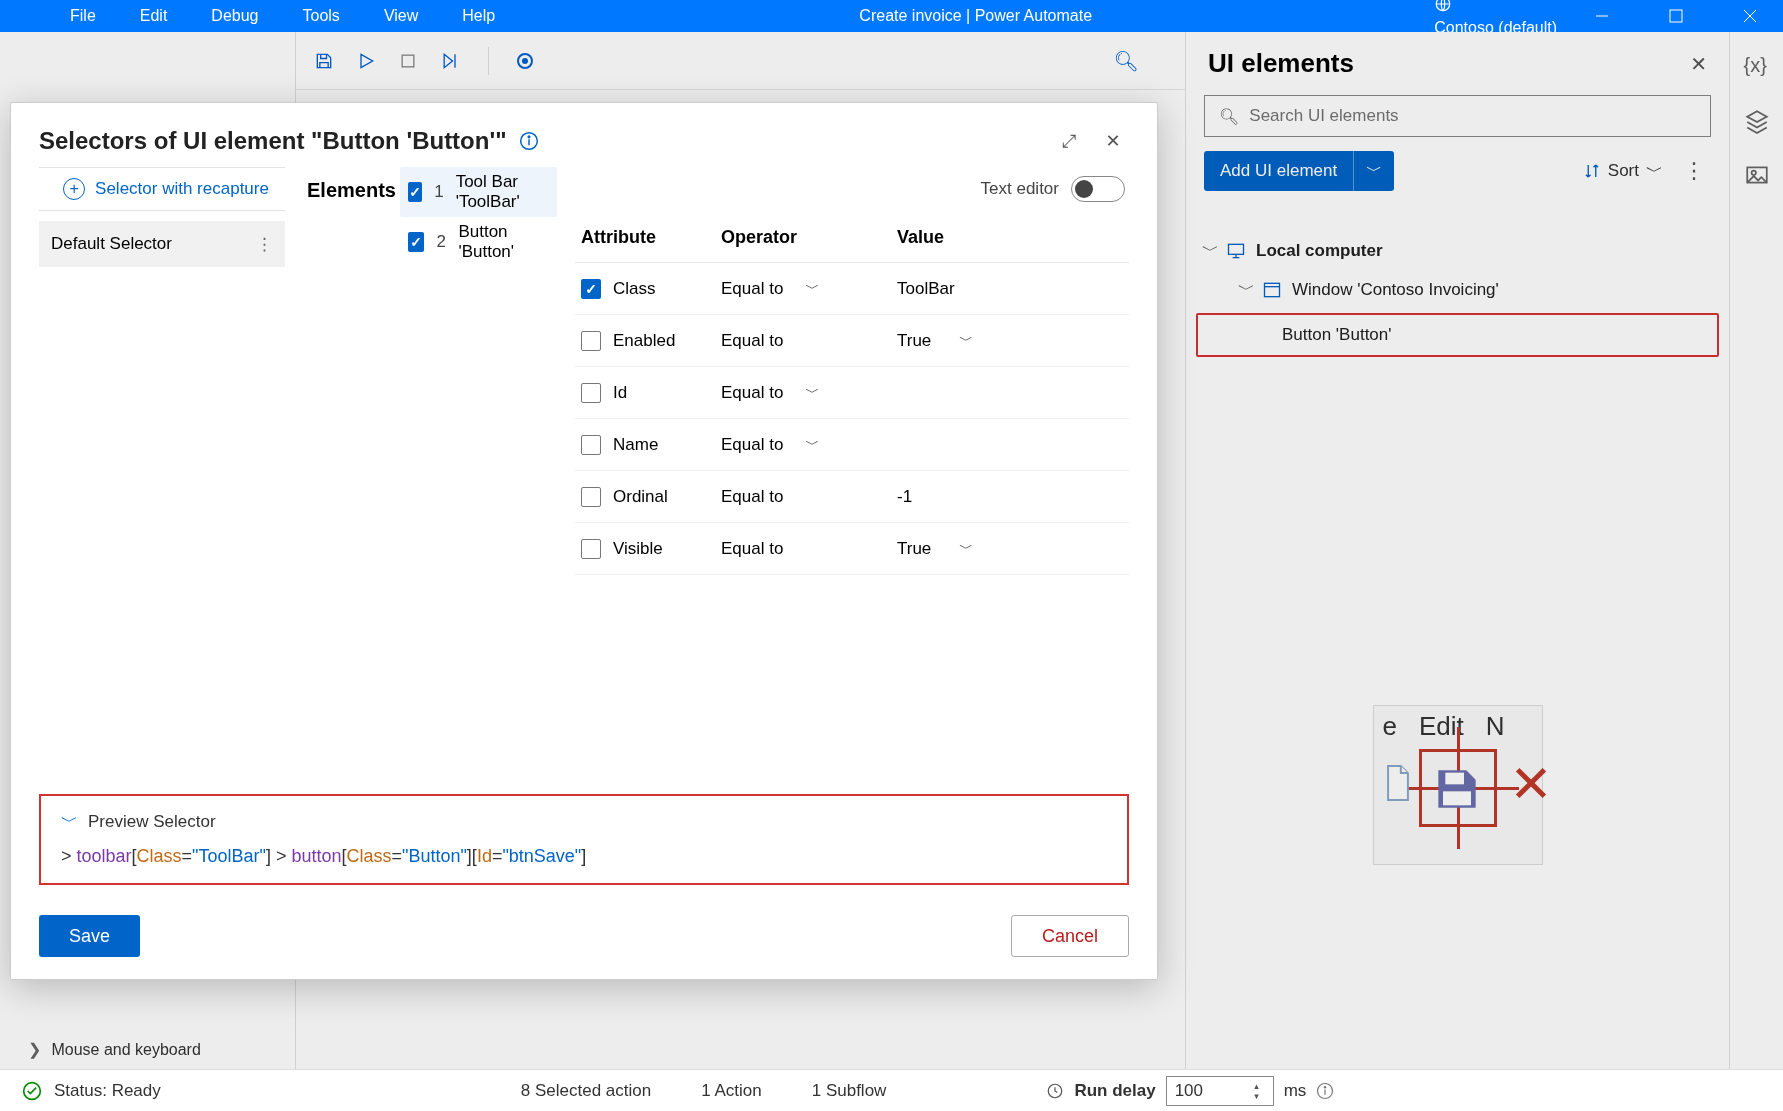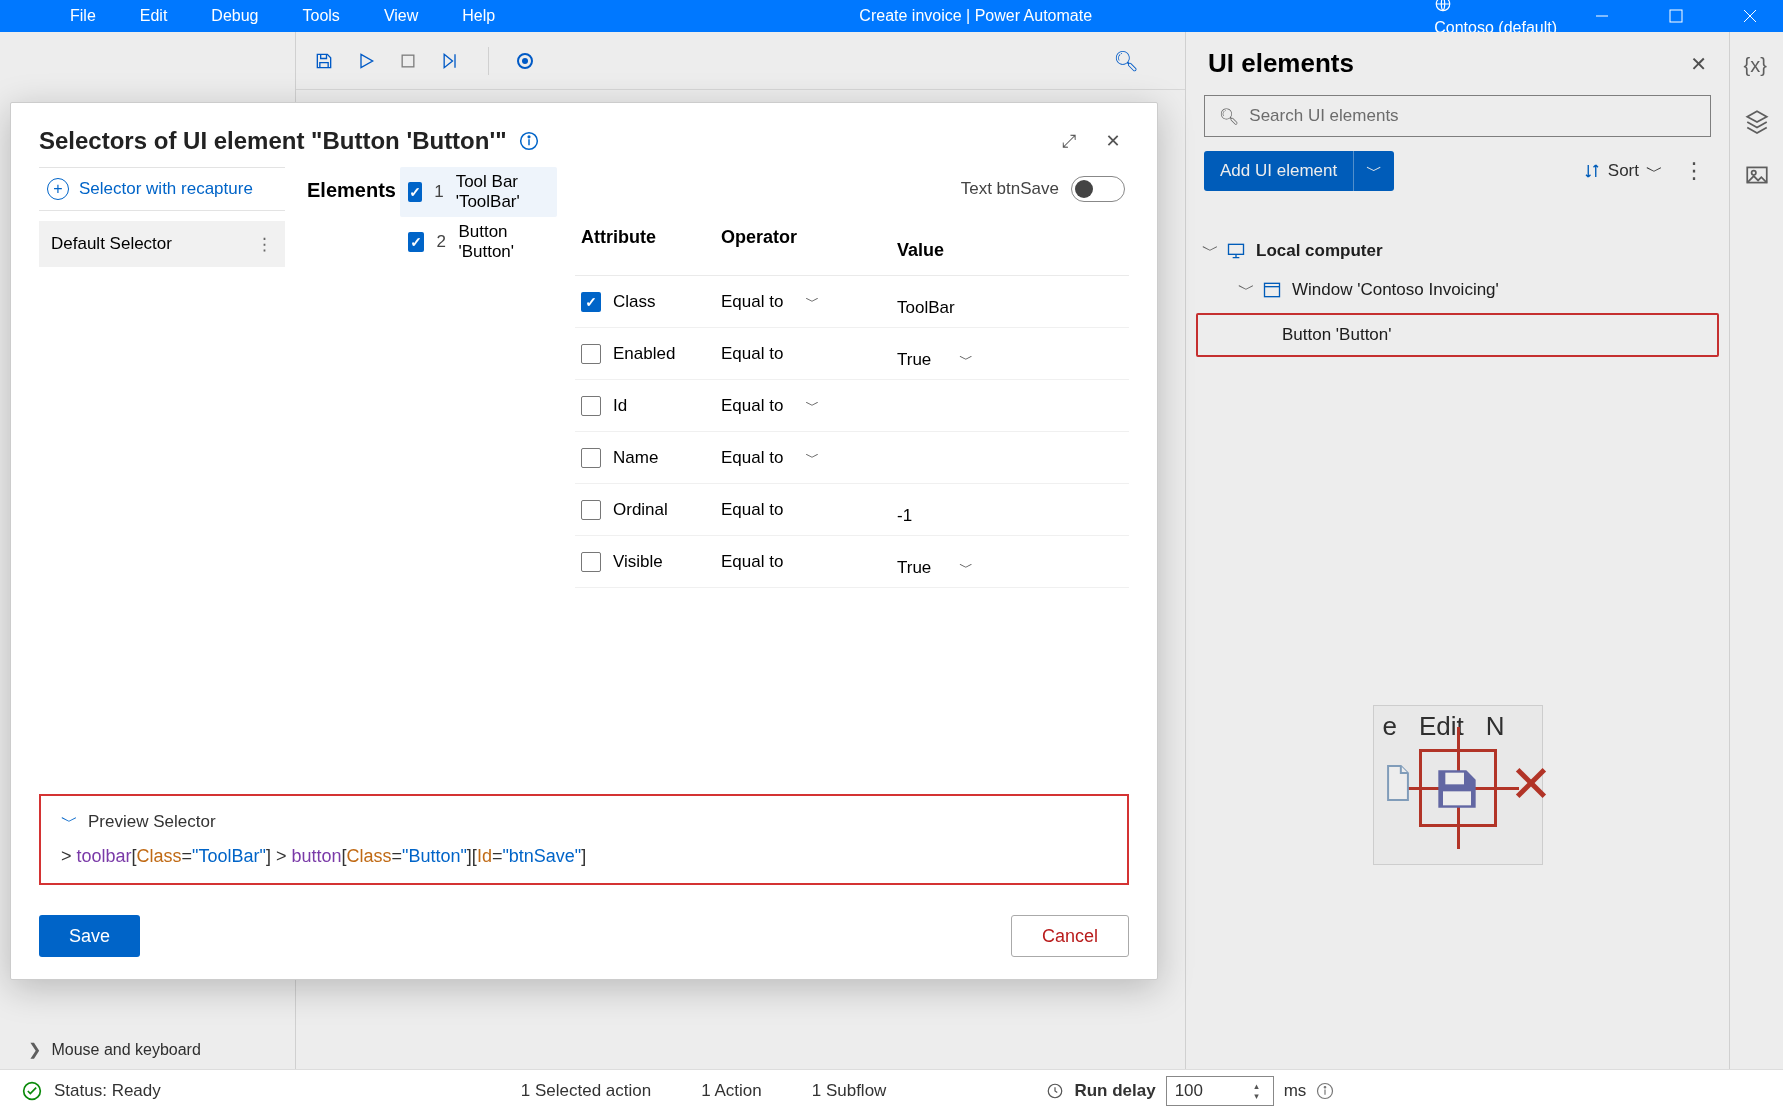--- a/index.html
+++ b/index.html
@@ -79,21 +79,21 @@
 .dialog { position: absolute; left: 10px; top: 102px; width: 1148px; height: 878px; background: #fff; border: 1px solid #ccc; box-shadow: 0 8px 36px rgba(0,0,0,0.22); display: flex; flex-direction: column; border-radius: 2px; }
 .dlg-header { display: flex; align-items: center; padding: 22px 28px 10px; gap: 12px; }
 .dlg-title { font-size: 24px; font-weight: 600; color: #222; }
 .info-ico { width: 20px; height: 20px; color: #0064c8; }
 .dlg-header .spacer { flex: 1; }
 .dlg-winbtn { width: 32px; height: 32px; display: flex; align-items: center; justify-content: center; color: #555; font-size: 18px; cursor: pointer; }
 
 .dlg-body { display: flex; flex: 1; overflow: hidden; padding: 0 28px; gap: 18px; }
 
 .selector-list { width: 246px; display: flex; flex-direction: column; }
-.recapture { display: flex; align-items: center; gap: 10px; height: 44px; border: 1px solid #e3e3e3; border-left:none; border-right:none; color: #0064c8; font-size: 17px; padding-left: 8px; }
+.recapture { display: flex; align-items: center; gap: 10px; height: 44px; border: 1px solid #e3e3e3; border-left:none; border-right:none; color: #0064c8; font-size: 17px; padding-left: 8px; justify-content: center; }
 .recapture .plus { width: 22px; height: 22px; border: 1.6px solid #0064c8; border-radius: 50%; position: relative; }
 .recapture .plus::before { content:'+'; position:absolute; inset:0; display:flex; align-items:center; justify-content:center; font-size:16px; color:#0064c8; }
 .sel-item { height: 46px; display: flex; align-items: center; justify-content: space-between; padding: 0 12px; background: #f1f1f1; font-size: 17px; margin-top: 10px; }
 .sel-item .dots { color: #666; }
 
 .elements-col { width: 254px; display: flex; flex-direction: row; }
 .elements-head { font-size: 20px; font-weight: 600; padding: 12px 4px 18px; }
 .elem-row { height: 50px; display: flex; align-items: center; gap: 12px; padding: 0 8px; border-radius: 2px; font-size: 17px; }
 .elem-row.sel { background: #eef4fb; }
 .chk { width: 20px; height: 20px; border-radius: 2px; background: #0064c8; position: relative; }
@@ -102,21 +102,21 @@
 .chk.empty::after { content:''; }
 .elem-num { width: 12px; color: #444; }
 
 .attrs-col { flex: 1; display: flex; flex-direction: column; }
 .texteditor { display: flex; align-items: center; justify-content: flex-end; gap: 12px; height: 44px; font-size: 17px; color: #444; padding-right: 4px; }
 .toggle { width: 54px; height: 26px; border: 1px solid #888; border-radius: 14px; position: relative; }
 .toggle::after { content:''; position:absolute; left:3px; top:3px; width:18px; height:18px; background:#444; border-radius:50%; }
 .attr-header { display: flex; padding: 16px 6px 14px; font-size: 18px; font-weight: 600; border-bottom: 1px solid #eaeaea; }
 .col-attr { width: 140px; }
 .col-op { width: 176px; }
-.col-val { flex: 1; margin-top: 13px; }
+.col-val { flex: 1; }
 .attr-row { display: flex; align-items: center; height: 52px; padding: 0 6px; border-bottom: 1px solid #f0f0f0; font-size: 17px; }
 .attr-row .col-attr { display: flex; align-items: center; gap: 12px; }
 .attr-row .col-op { display: flex; align-items: center; gap: 22px; }
 .attr-row .col-val { display: flex; align-items: center; gap: 28px; }
 .chev-down { font-size: 14px; color: #555; }
 
 .preview-box { margin: 12px 28px 18px; border: 2px solid #d43333; padding: 14px 20px 16px; }
 .preview-head { display: flex; align-items: center; gap: 10px; color: #333; font-size: 17px; margin-bottom: 12px; }
 .preview-head .chev { color: #0064c8; }
 .preview-text { font-size: 18px; font-family: Consolas, monospace; }
@@ -290,21 +290,21 @@
   <div class="dim"></div>
 </div>
 
 <div class="statusbar">
   <svg class="status-ok" viewBox="0 0 24 24" fill="none" stroke="currentColor" stroke-width="2">
       <circle cx="12" cy="12" r="10"></circle>
       <path d="M7 12l3 3 7-7"></path>
     </svg>
   <span>Status: Ready</span>
   <div class="center-group">
-    <span>1 Selected action</span>
+    <span>8 Selected action</span>
     <span>1 Action</span>
     <span>1 Subflow</span>
   </div>
   <div class="right-group">
     <svg width="18" height="18" viewBox="0 0 24 24" fill="none" stroke="#555" stroke-width="1.6">
         <circle cx="12" cy="12" r="9"></circle>
         <path d="M12 7v5l3 2"></path>
       </svg>
     <span style="font-weight:600">Run delay</span>
     <div class="delay-input">
@@ -360,21 +360,21 @@
           <div class="elem-row">
             <span class="chk"></span>
     <span class="elem-num">2</span>
     <span>Button 'Button'</span>
           </div>
         </div>
     </div>
 
     <div class="attrs-col">
       <div class="texteditor">
-        <span>Text btnSave</span>
+        <span>Text editor</span>
         <div class="toggle"></div>
       </div>
       <div class="attr-header">
         <div class="col-attr">Attribute</div>
         <div class="col-op">Operator</div>
         <div class="col-val">Value</div>
       </div>
       <div id="attr-rows">
           <div class="attr-row">
     <div class="col-attr">

